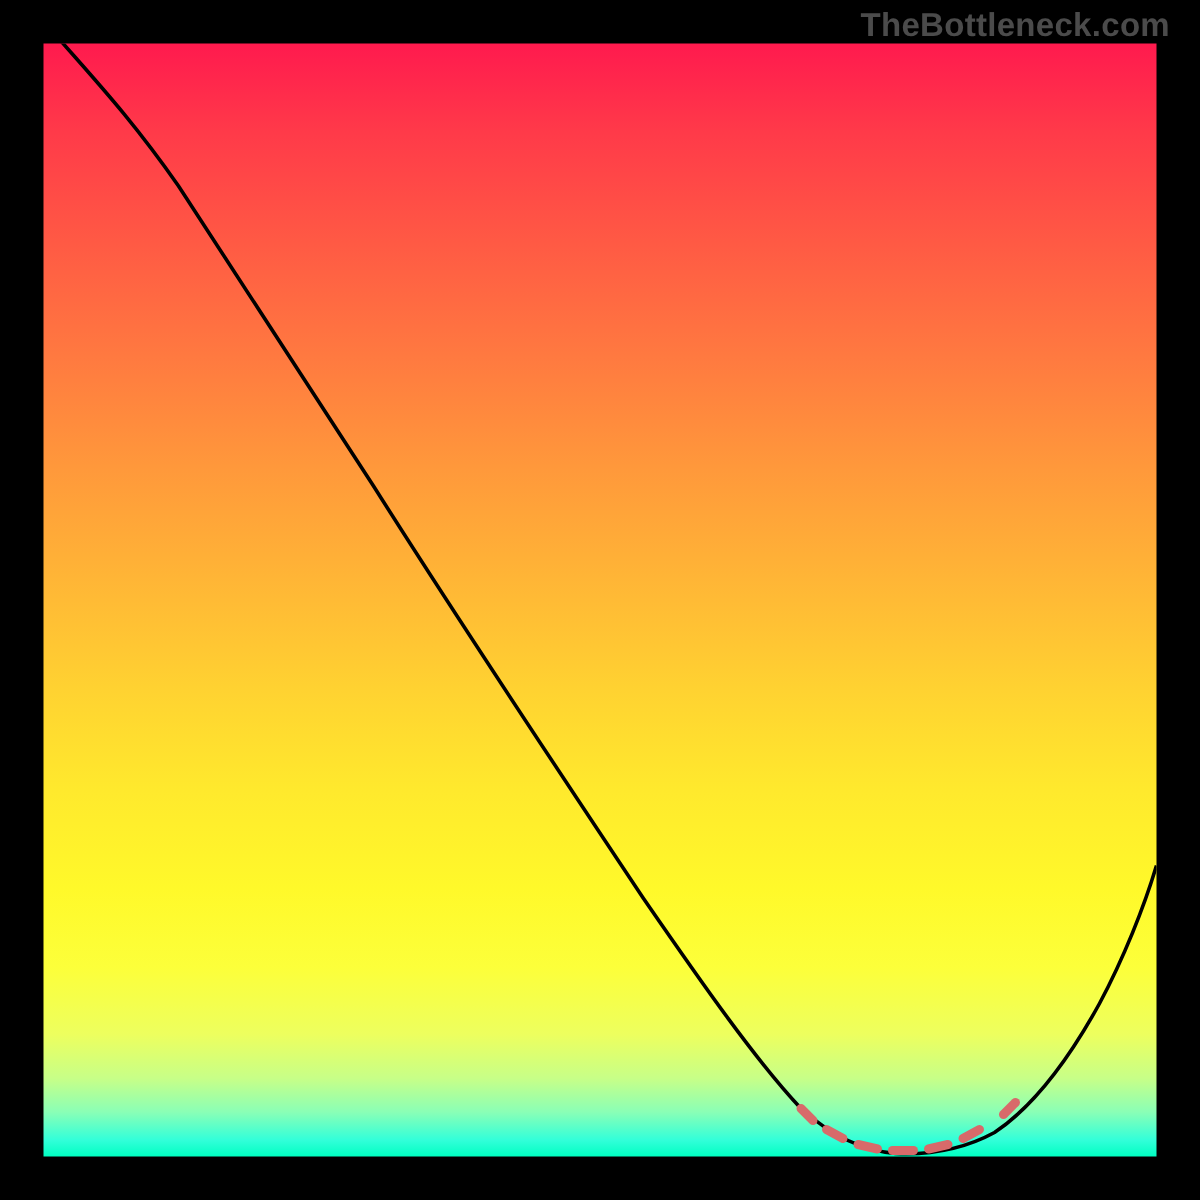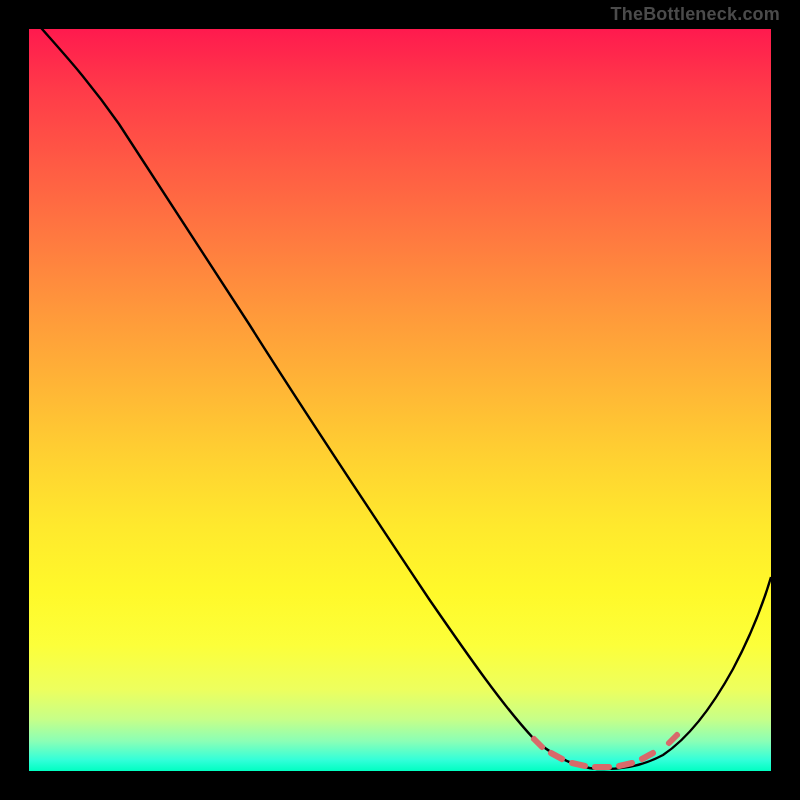--- a/index.html
+++ b/index.html
@@ -15,21 +15,21 @@
     position: relative;
     width: 800px;
     height: 800px;
     background: #000000;
   }
   .watermark {
     position: absolute;
     top: 4px;
     right: 20px;
     color: #4b4b4b;
-    font-size: 18px;
+    font-size: 22px;
     font-weight: 600;
     letter-spacing: 0.2px;
     z-index: 10;
   }
   .plot {
     position: absolute;
     left: 29px;
     top: 29px;
     width: 742px;
     height: 742px;

